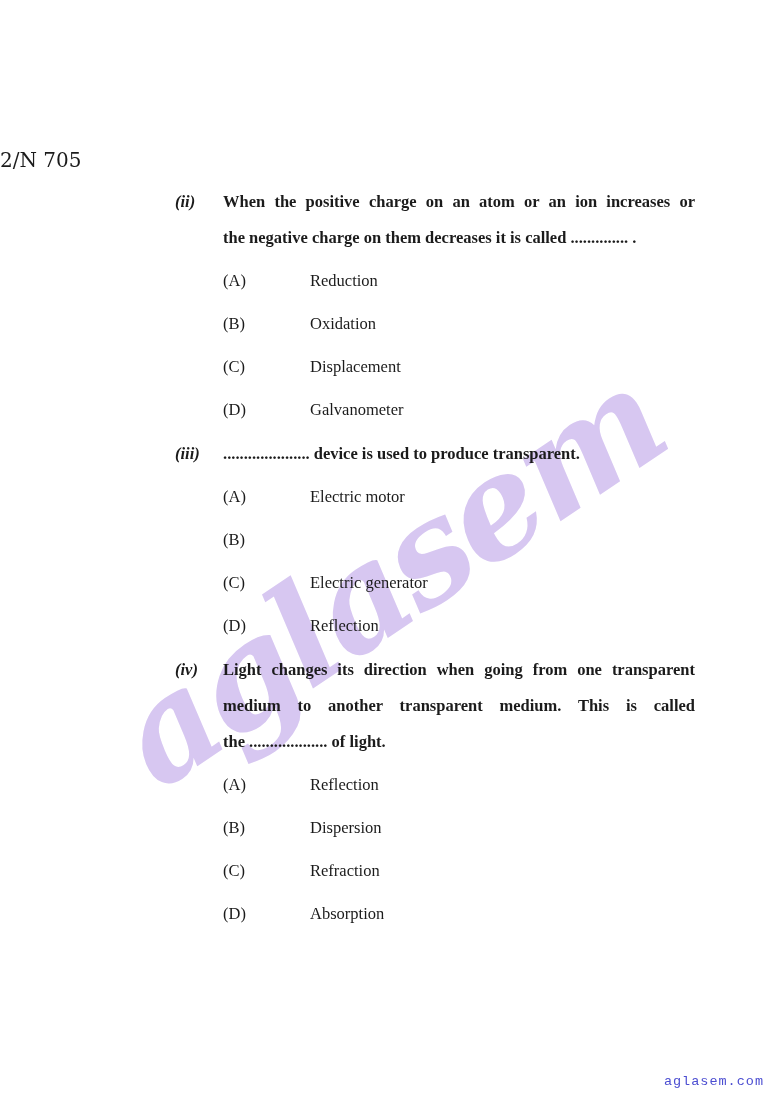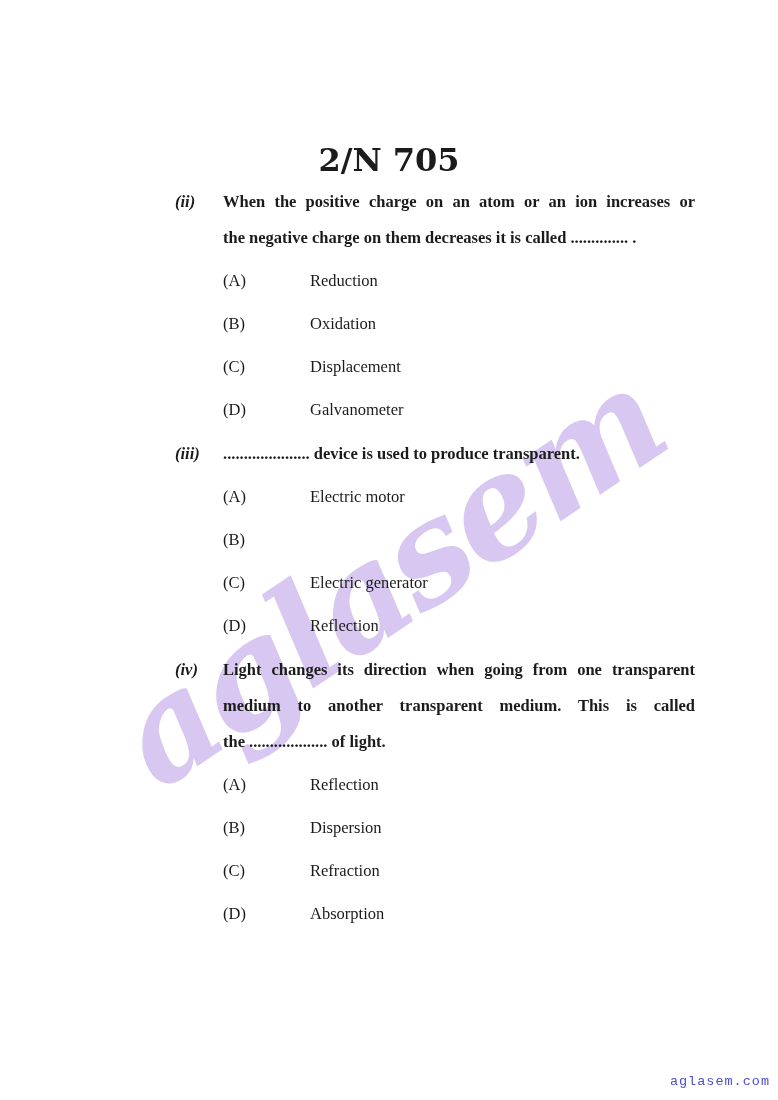--- a/index.html
+++ b/index.html
@@ -28,23 +28,23 @@
     color: #d7c7f1;
     white-space: nowrap;
     z-index: 0;
     user-select: none;
   }
 
   .doc-title {
     position: relative;
     z-index: 1;
     padding-top: 142px;
-    text-align: center;
-    font-weight: bold;
-    font-size: 32px;
+    text-align: left;
+    font-weight: normal;
+    font-size: 20px;
     line-height: 36px;
     font-family: "DejaVu Serif", serif;
   }
 
   .content {
     position: relative;
     z-index: 1;
     margin: 6px 83px 0 175px; 
     font-size: 16.5px;
   }
@@ -65,21 +65,21 @@
   .line.just { text-align: justify; text-align-last: justify; }
 
   .options { margin-top: 7px; margin-left: 48px; }
   .opt { display: flex; line-height: 36px; margin-top: 7px; }
   .opt:first-child { margin-top: 0; }
   .optlabel { flex: none; width: 48px; }
   .opttext { flex: 1; margin-left: 39px; }
 
   .footer-link {
     position: absolute;
-    right: 8px;
+    right: 14px;
     bottom: 11px;
     z-index: 1;
     font-family: "Liberation Mono", "DejaVu Sans Mono", monospace;
     font-size: 13.5px;
     letter-spacing: 1px;
     color: #4b4dd1;
     text-decoration: none;
     cursor: pointer;
   }
 </style>

